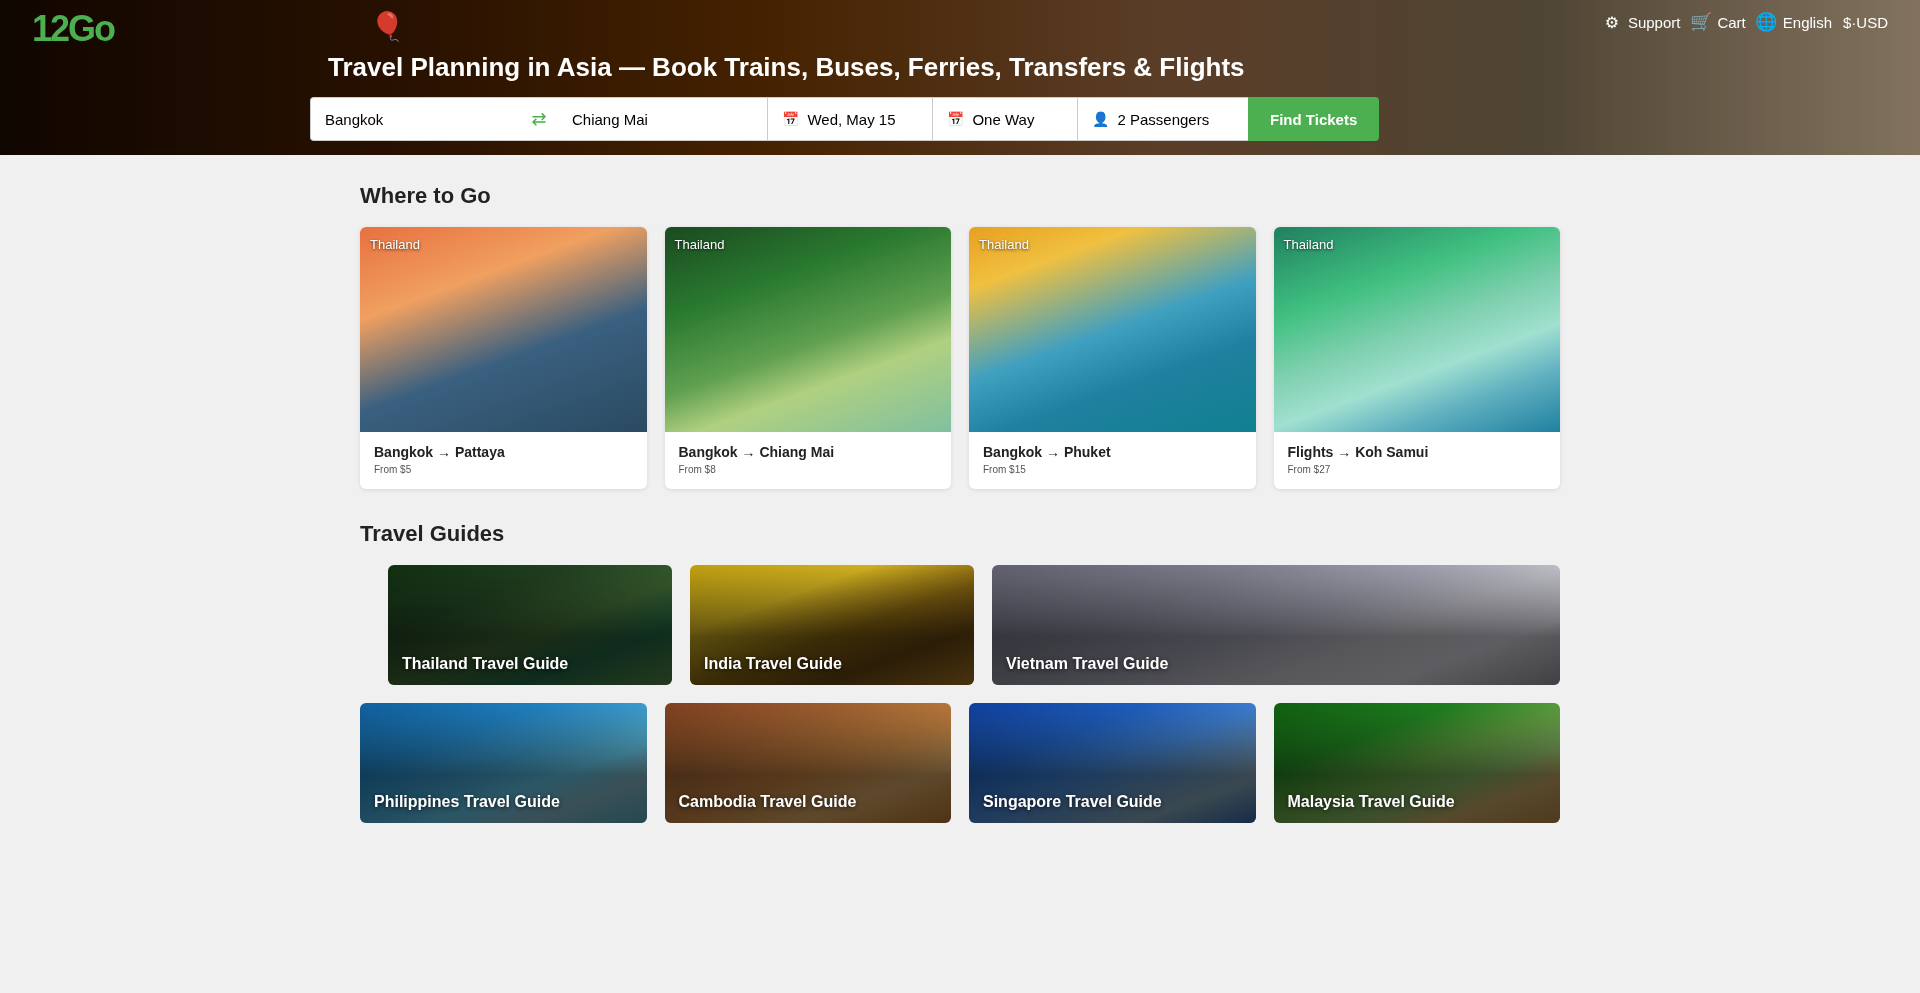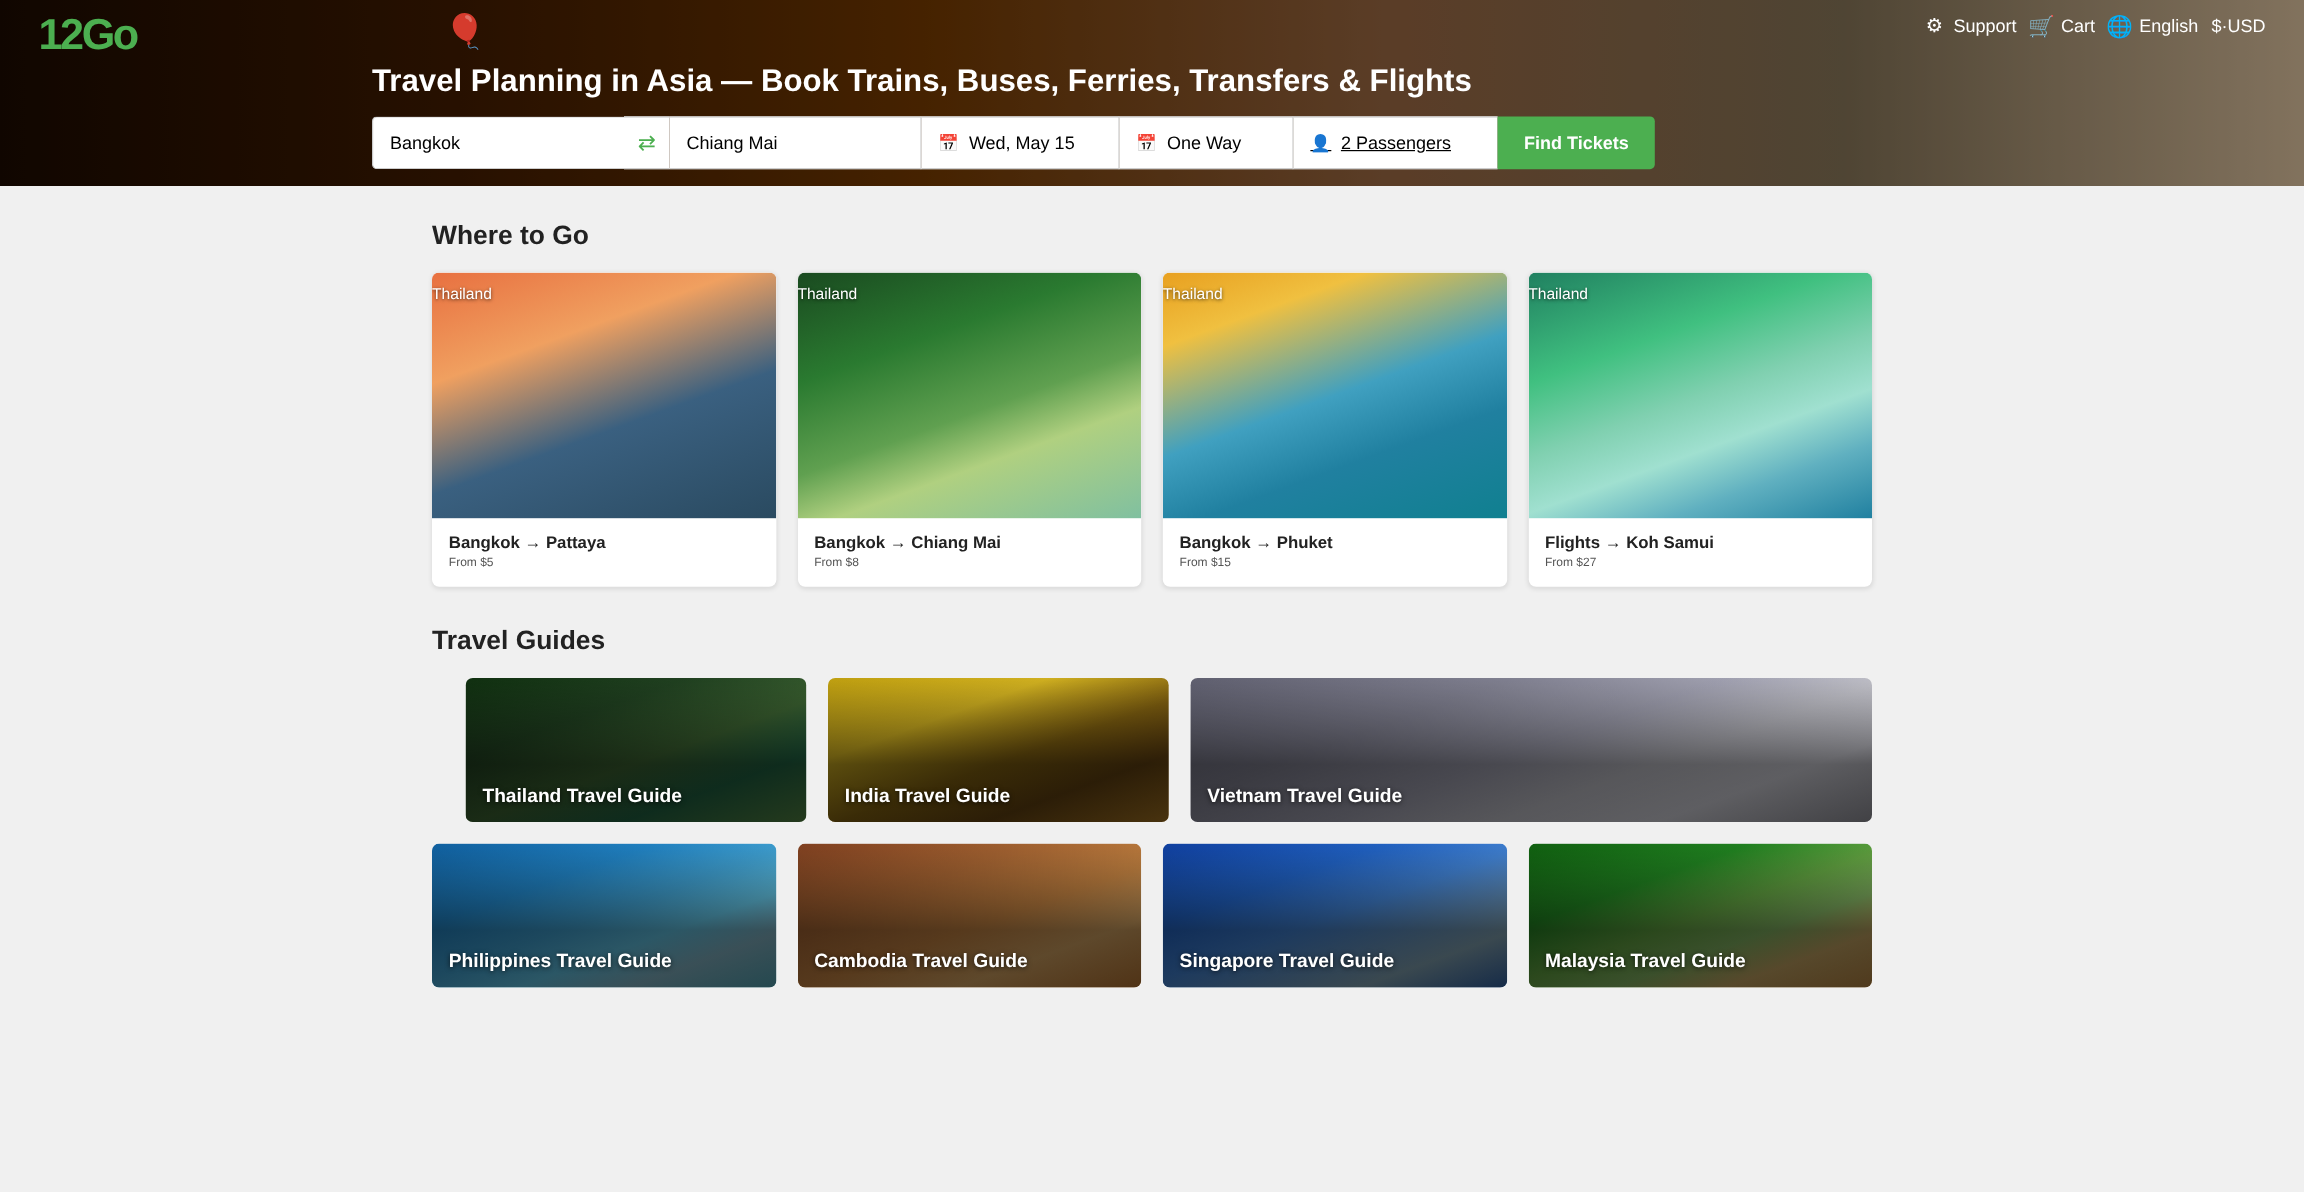--- a/index.html
+++ b/index.html
@@ -61,21 +61,21 @@
       position: absolute;
       top: 10px;
       left: 370px;
       font-size: 28px;
       z-index: 5;
       opacity: 0.85;
     }
     .hero-title {
       position: absolute;
       top: 52px;
-      left: 310px;
+      left: 328px;
       color: #fff;
       font-size: 26px;
       font-weight: 700;
       z-index: 5;
       white-space: nowrap;
     }
     .search-bar {
       position: absolute;
       bottom: 14px;
       left: 310px;
@@ -113,21 +113,21 @@
       padding: 0 14px;
       font-size: 15px;
       border: 1px solid #ccc;
       background: #fff;
       display: flex; align-items: center; gap: 8px;
       cursor: pointer;
       white-space: nowrap;
     }
     .search-date { border-left: none; width: 165px; }
     .search-way { border-left: none; width: 145px; }
-    .search-pax { border-left: none; width: 170px; border-right: none; text-decoration: underline; }
+    .search-pax { border-left: none; width: 170px; border-right: none; }
     .search-btn {
       height: 44px;
       padding: 0 22px;
       background: #4caf50;
       color: #fff;
       font-size: 15px;
       font-weight: 700;
       border: none;
       border-radius: 0 4px 4px 0;
       cursor: pointer;
@@ -164,21 +164,21 @@
     }
     .destination-card .card-img {
       width: 100%;
       height: 205px;
       position: relative;
       overflow: hidden;
     }
     .card-country-badge {
       position: absolute;
       top: 10px;
-      left: 0;
+      left: 10px;
       color: #fff;
       font-size: 13px;
       font-weight: 500;
       text-shadow: 0 1px 3px rgba(0,0,0,0.7);
     }
     .card-info {
       padding: 12px 14px 14px;
     }
     .card-route {
       font-size: 14px;

